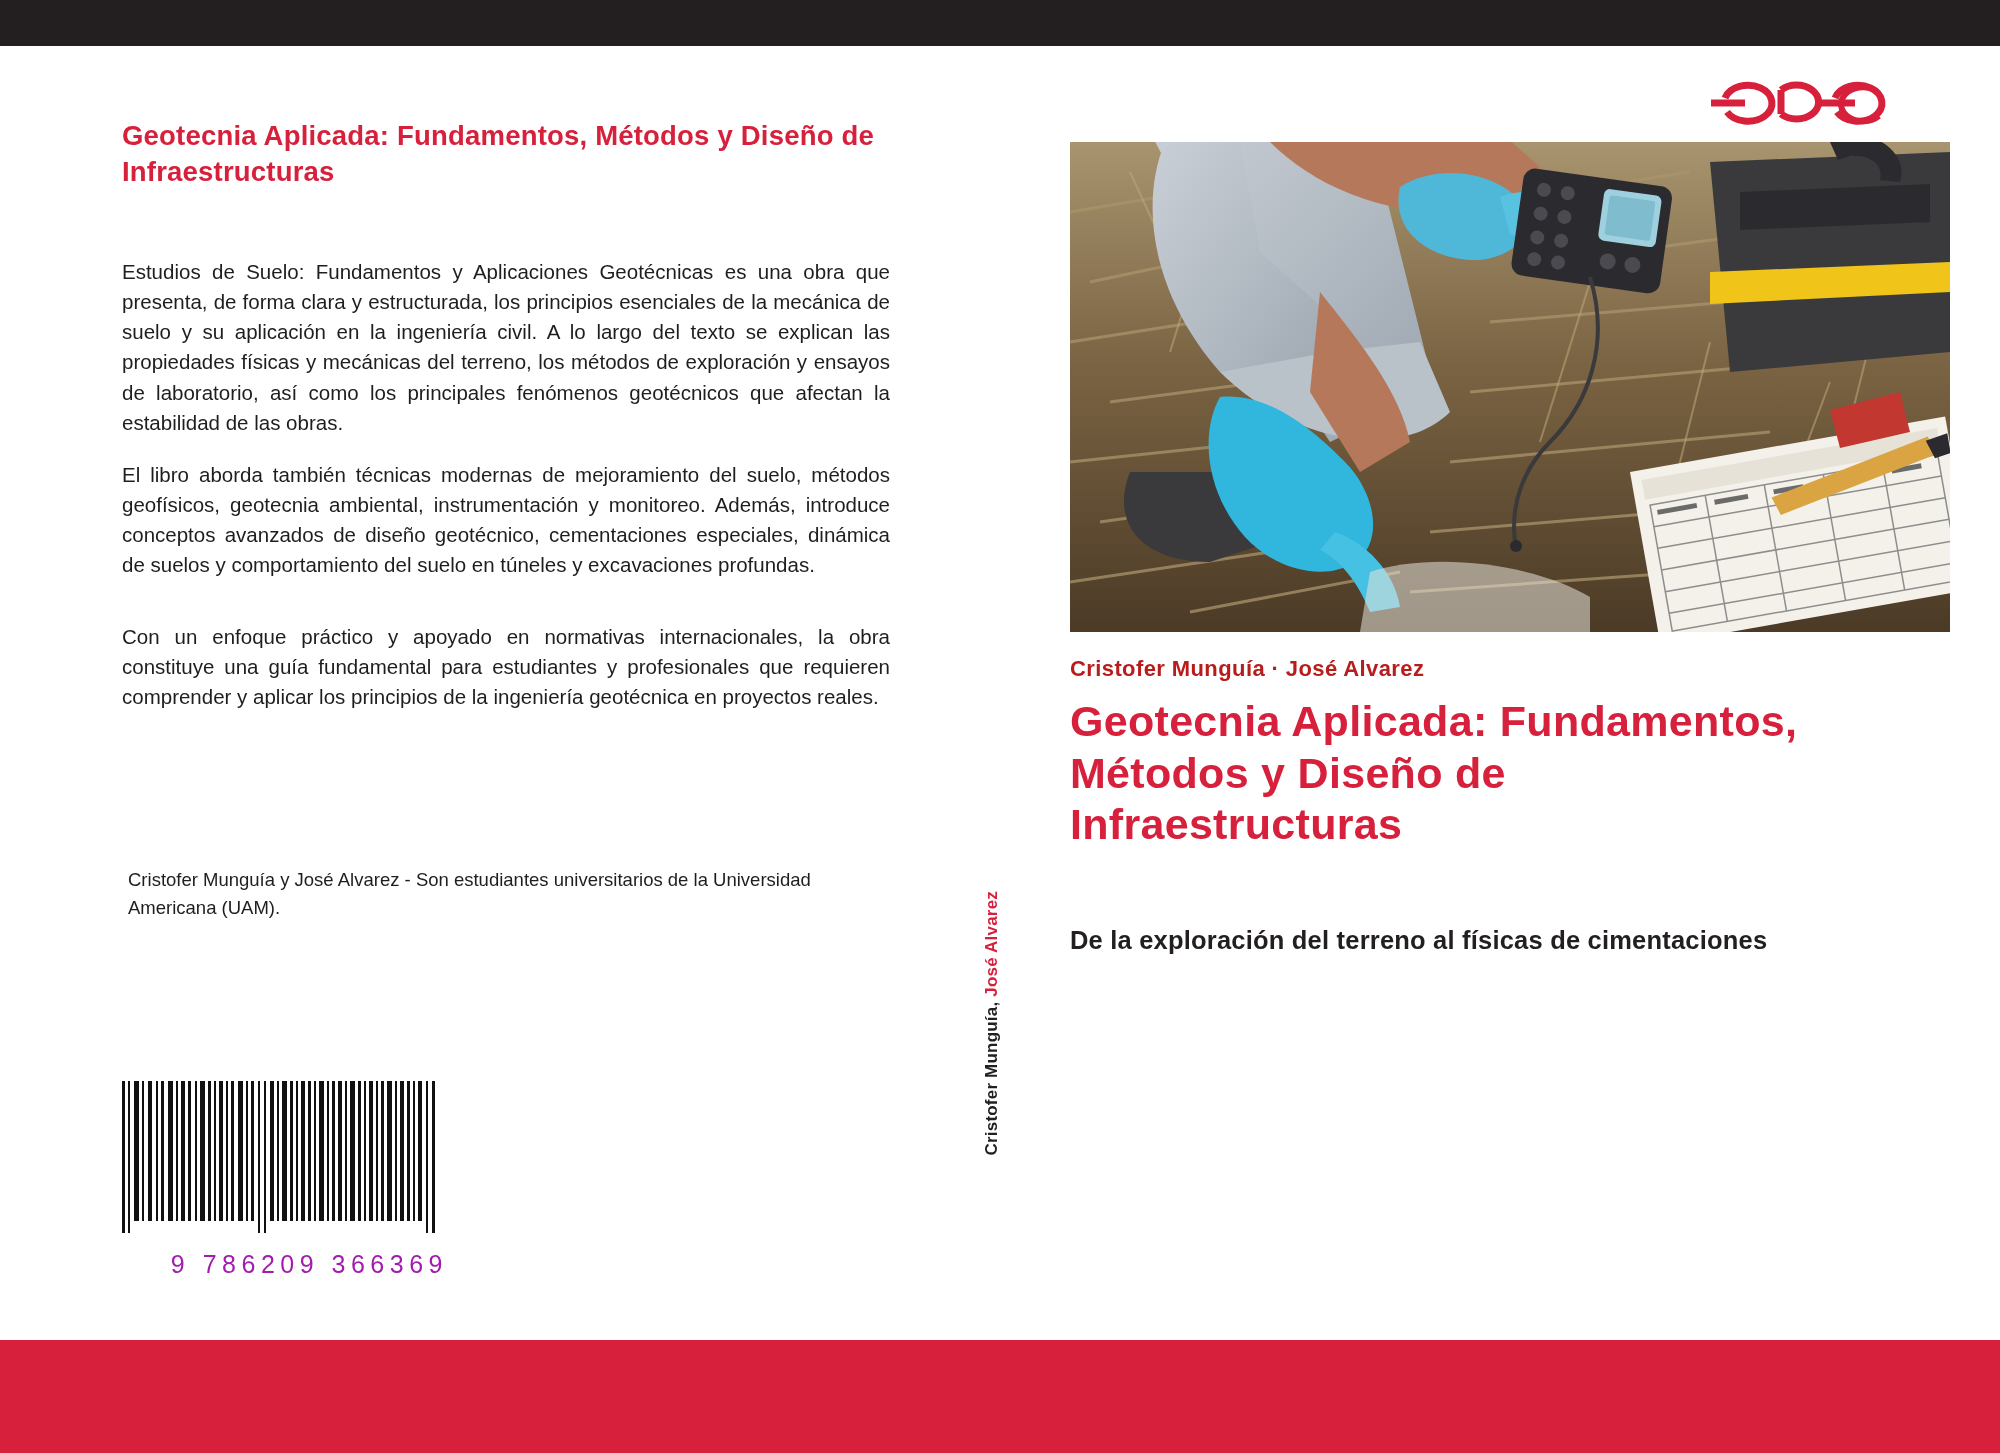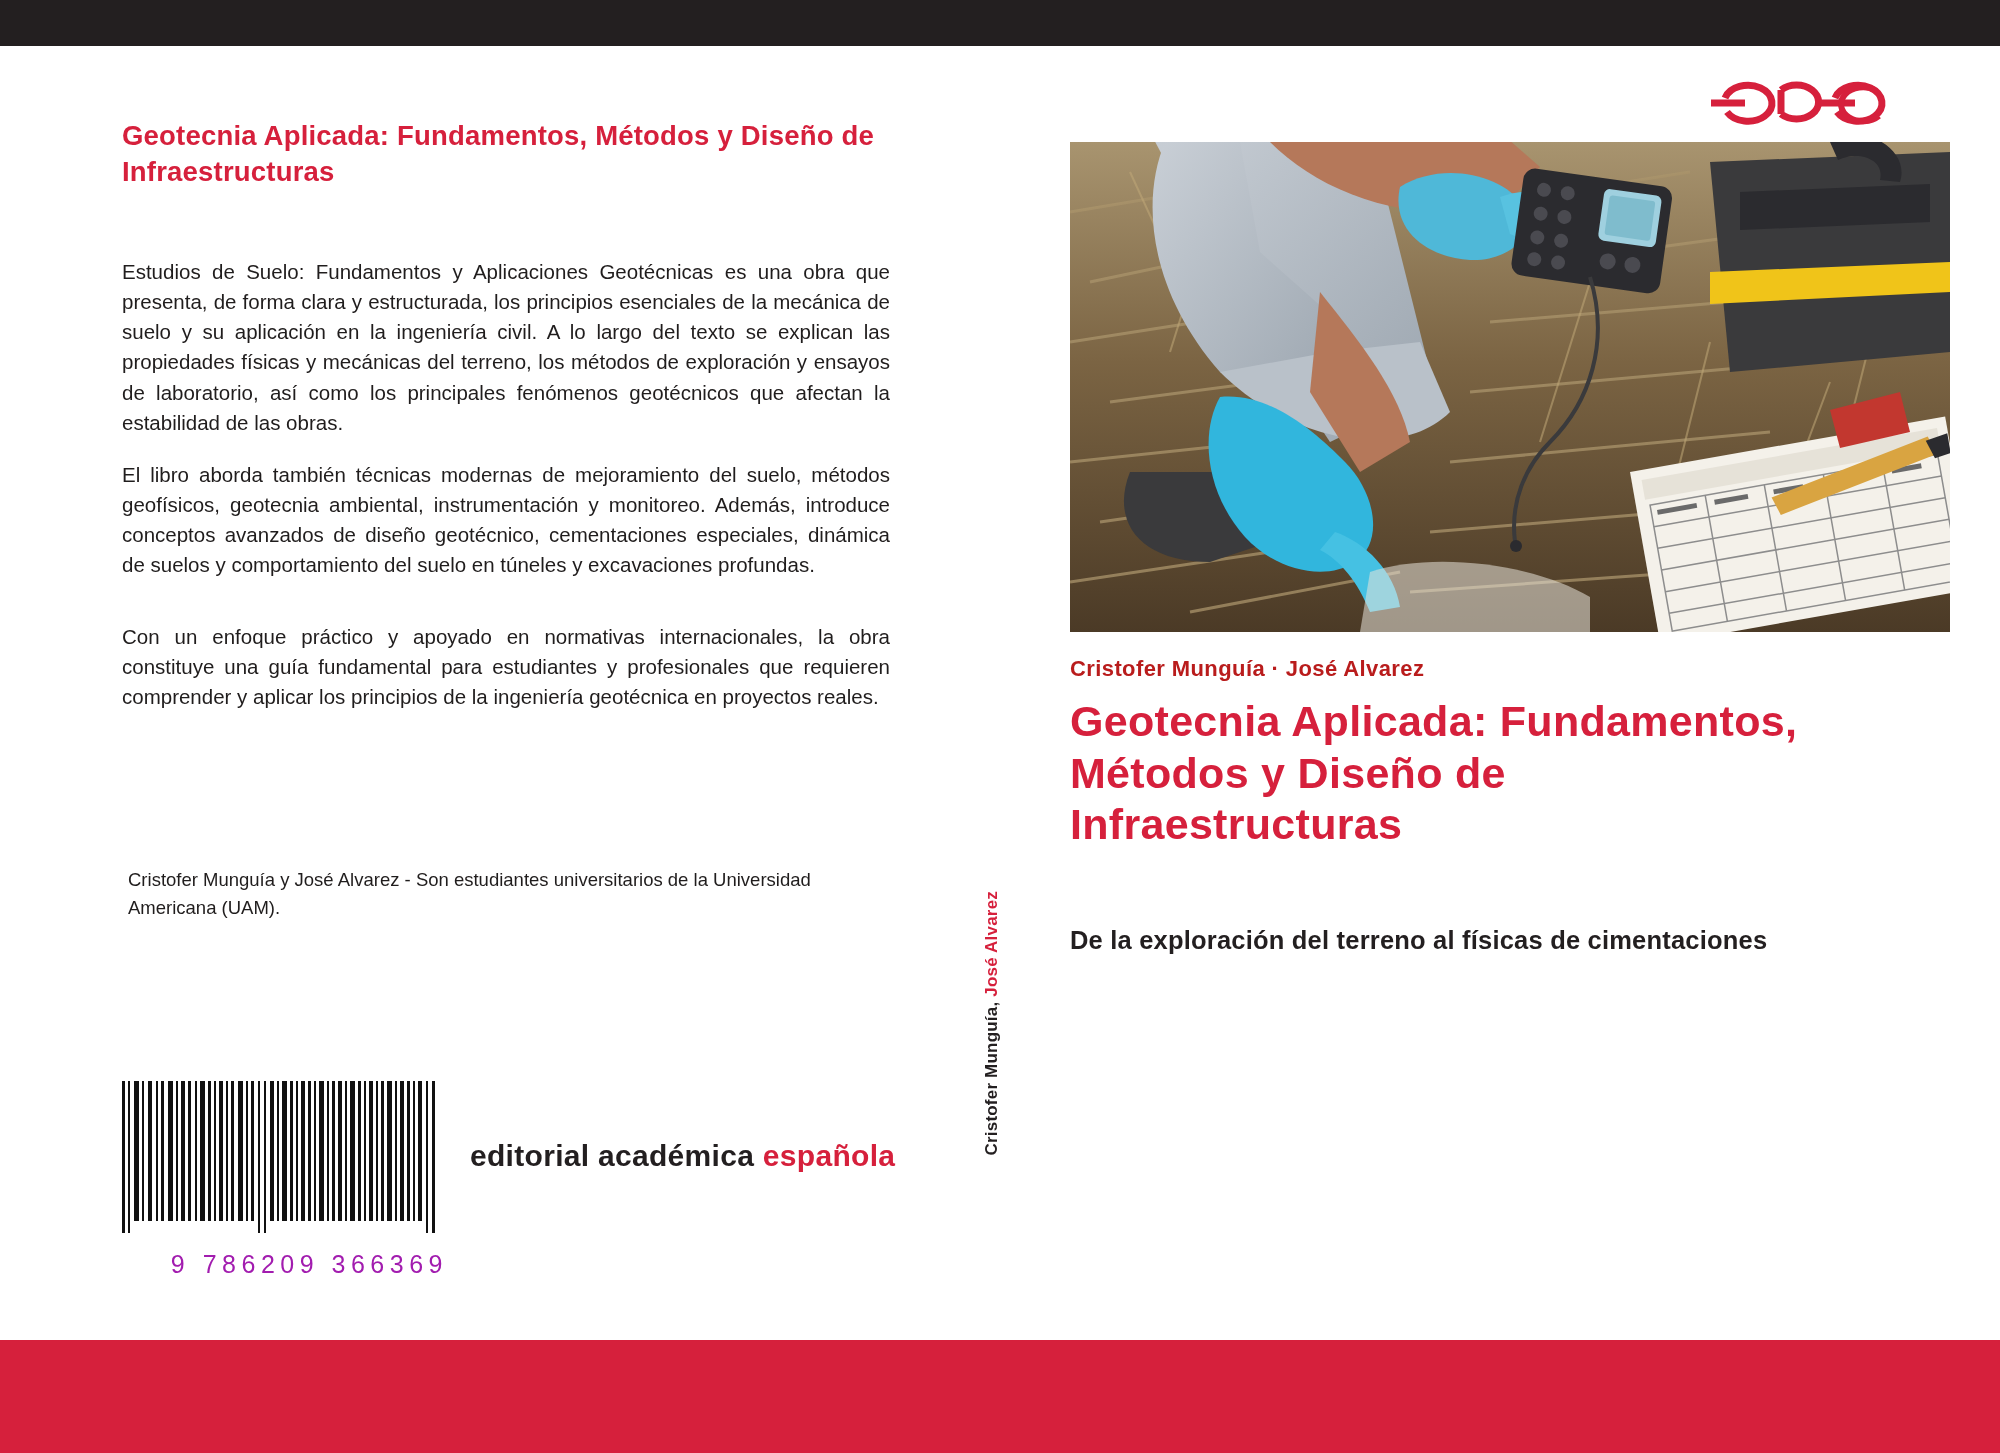--- a/index.html
+++ b/index.html
@@ -276,24 +276,20 @@
           <rect x="289" y="0" width="3" height="140"></rect>
           <rect x="295" y="0" width="2" height="140"></rect>
           <rect x="300" y="0" width="4" height="140"></rect>
           <rect x="308" y="0" width="2" height="152"></rect>
           <rect x="314" y="0" width="3" height="152"></rect>
         </g>
       </svg>
       <div class="barcode-num">9 786209 366369</div>
     </div>
 
-    <div class="imprint-bottom">
-      <span>editorial académica</span>
-      <span class="es">española</span>
-    </div>
   </div>
 
   <div class="spine">
     <div class="spine-text">
       <span class="spine-name1">Cristofer Munguía,</span>
       <span class="spine-name2">José Alvarez</span>
     </div>
   </div>
 
   <div class="front-cover">

